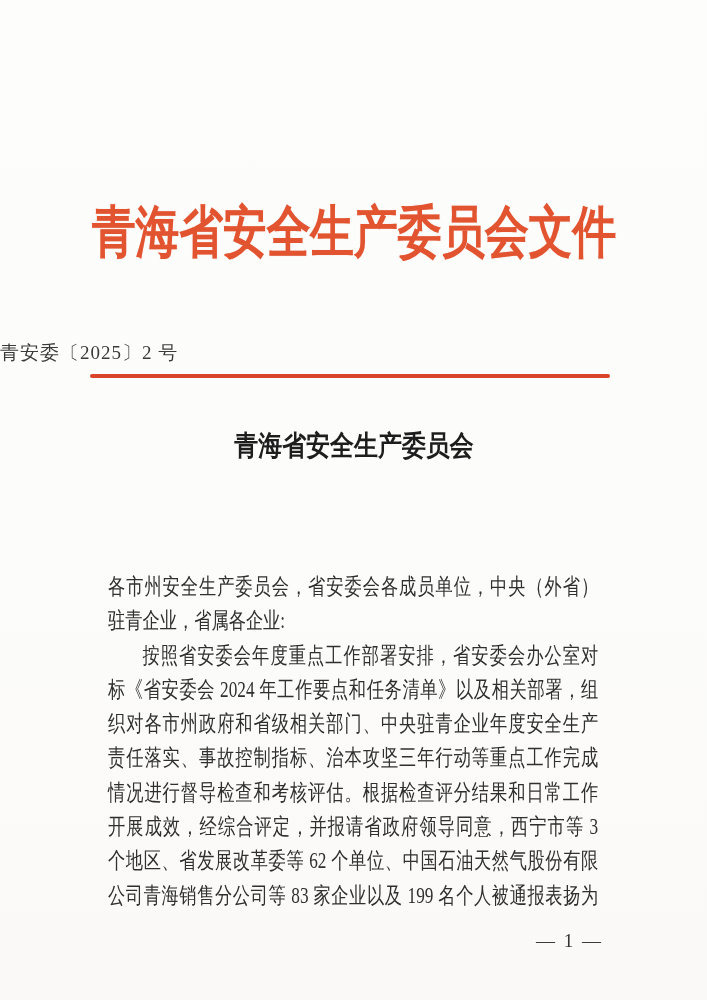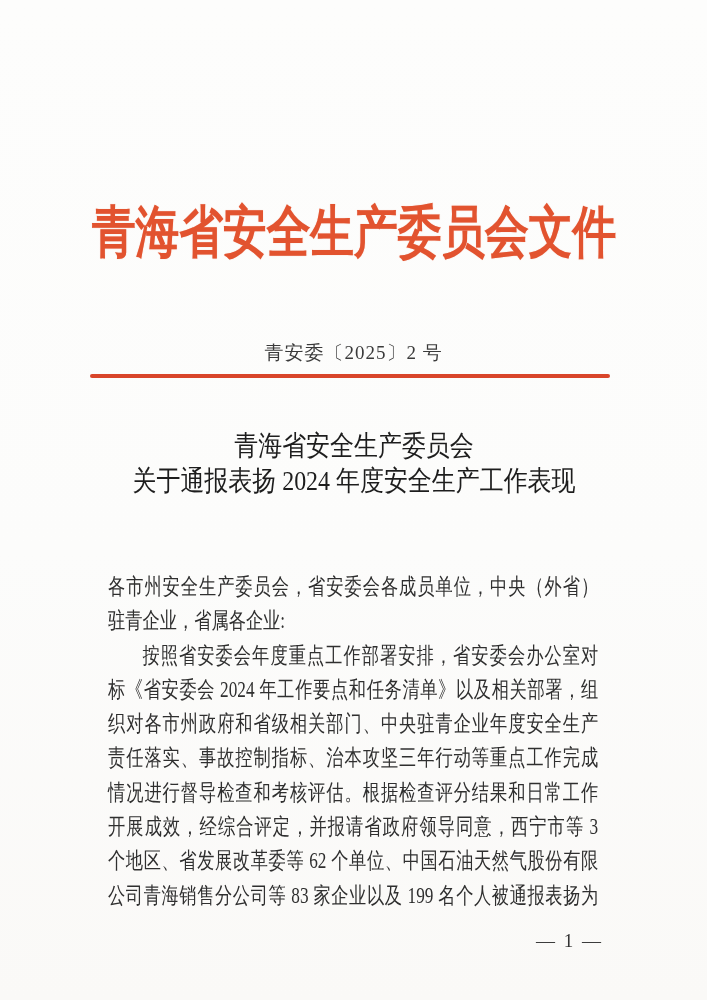--- a/index.html
+++ b/index.html
@@ -21,33 +21,33 @@
     font-size:56px;font-weight:bold;
     color:#e2532f;
     white-space:nowrap;
     transform:scaleX(0.78);
     transform-origin:50% 50%;
     text-shadow:0 0 1px rgba(226,83,47,.45);
   }
   
   .docnum{
     position:absolute;top:340px;left:0;width:100%;
-    text-align:center;
+    text-align:left;
     font-size:19px;color:#3a3a3a;letter-spacing:1px;
   }
   
   .rule{
     position:absolute;top:374px;left:90px;
     width:520px;height:4px;
     background:#d9452a;border-radius:2px;
   }
   
   .doctitle{
     position:absolute;top:428px;left:0;width:100%;
-    text-align:center;color:#1d1d1d;font-weight:normal;
+    text-align:center;color:#1d1d1d;font-weight:bold;
   }
   .doctitle .tl{height:35px;line-height:35px;}
   .doctitle .tl span{
     display:inline-block;font-size:28px;white-space:nowrap;
     transform:scaleX(0.855);transform-origin:50% 50%;
   }
   
   .bodytext{
     position:absolute;top:570px;left:108px;
     width:640px;
@@ -75,21 +75,20 @@
   <div class="masthead">
     <span>青海省安全生产委员会文件</span>
   </div>
 
   <div class="docnum">青安委〔2025〕2 号</div>
 
   <div class="rule"></div>
 
   <div class="doctitle">
     <div class="tl"><span>青海省安全生产委员会</span></div>
-    <div class="tl"><span>关于通报表扬 2024 年度安全生产工作表现</span></div>
   </div>
 
   <div class="bodytext">
     <div class="bl">各市州安全生产委员会，省安委会各成员单位，中央（外省）</div>
     <div class="bl short">驻青企业，省属各企业:</div>
     <div class="bl indent">按照省安委会年度重点工作部署安排，省安委会办公室对</div>
     <div class="bl">标《省安委会 2024 年工作要点和任务清单》以及相关部署，组</div>
     <div class="bl">织对各市州政府和省级相关部门、中央驻青企业年度安全生产</div>
     <div class="bl">责任落实、事故控制指标、治本攻坚三年行动等重点工作完成</div>
     <div class="bl">情况进行督导检查和考核评估。根据检查评分结果和日常工作</div>

